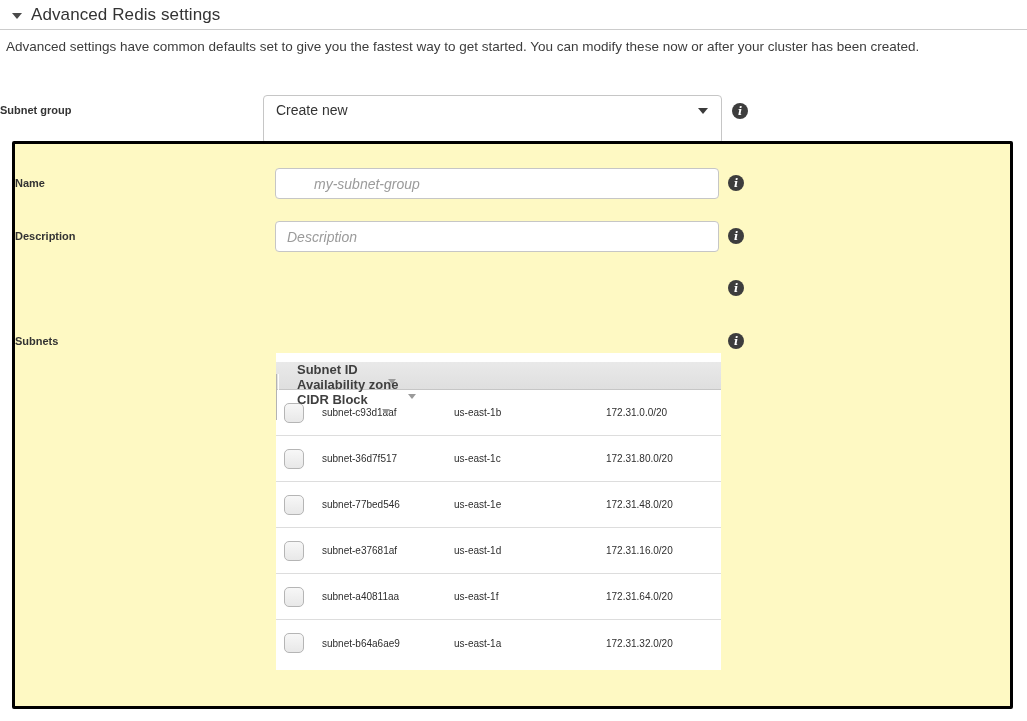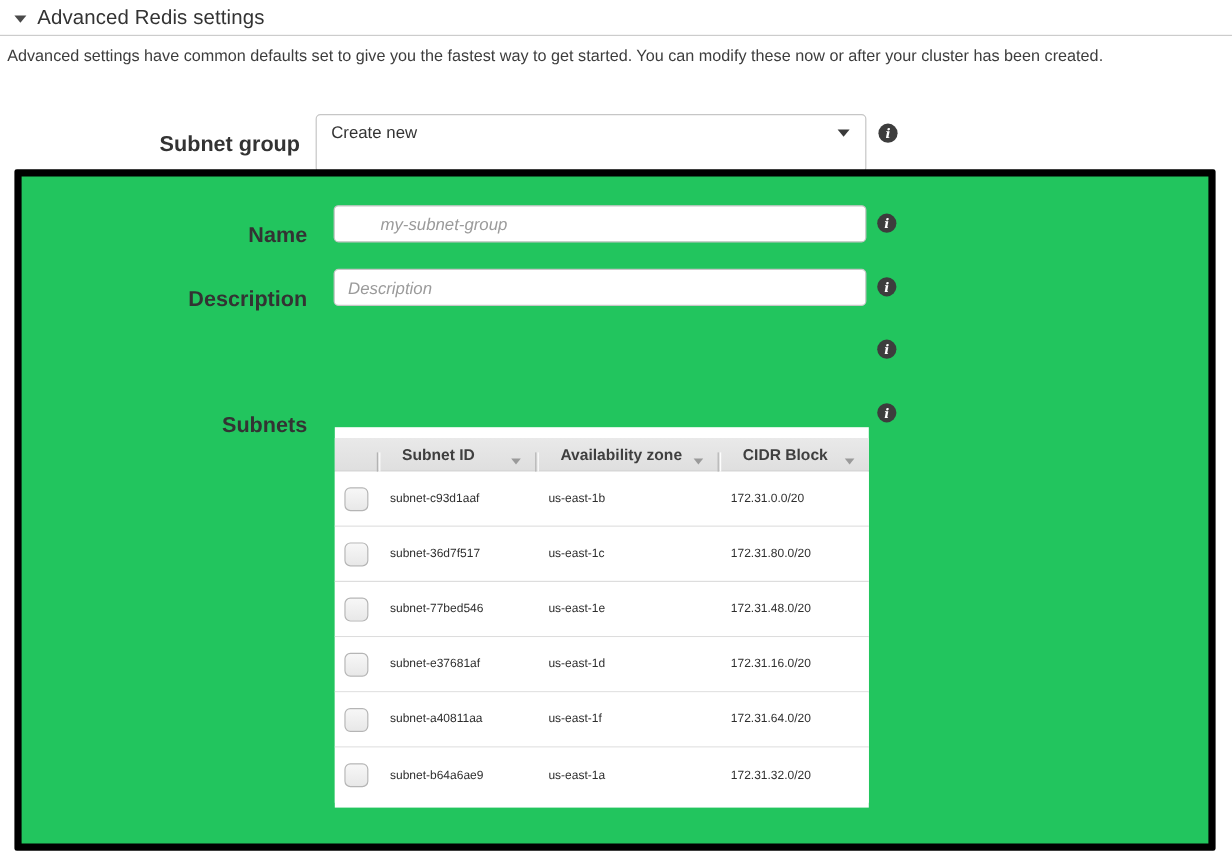--- a/index.html
+++ b/index.html
@@ -29,22 +29,22 @@
     position: absolute; top: 29px; left: 0; width: 1027px;
     border-top: 1px solid #ccc;
   }
   .page-desc {
     position: absolute; top: 39px; left: 6px; width: 1010px;
     font-size: 13.5px; color: #3d3d3d;
   }
 
   
   .form-label {
-    font-size: 18px; font-weight: bold; color: #333;
-    text-align: right; line-height: 31px; white-space: nowrap; margin-top: 10px;
+    font-size: 11px; font-weight: bold; color: #333;
+    text-align: left; line-height: 31px; white-space: nowrap;
   }
   .dropdown {
     position: absolute; height: 49px;
     background: #fff; border: 1px solid #c6c6c6; border-radius: 4px;
     font-size: 14px; color: #333; line-height: 29px;
     padding-left: 12px; cursor: pointer;
   }
   .dropdown .dd-caret {
     position: absolute; right: 13px; top: 12px;
     width: 0; height: 0;
@@ -71,21 +71,21 @@
 
   
   .sg-label { position: absolute; top: 95px; left: 0; width: 250px; }
   .sg-dropdown { top: 95px; left: 263px; width: 459px; }
   .sg-info { top: 103px; left: 732px; }
 
   
   .panel {
     position: absolute; top: 141px; left: 12px;
     width: 1001px; height: 568px;
-    background: #22c55e; border: 6px solid #000000; border-radius: 2px;
+    background: #fef9c3; border: 3px solid #000000; border-radius: 2px;
   }
   .p-label { position: absolute; left: 0; width: 238px; }
   .lbl-name { top: 24px; }
   .lbl-desc { top: 77px; }
   .lbl-vpc  { top: 129px; }
   .lbl-subnets { top: 182px; }
   .inp-name { top: 24px; left: 260px; padding-left: 38px; }
   .inp-desc { top: 77px; left: 260px; }
   .dd-vpc   { top: 129px; left: 260px; width: 442px; }
   .info-name { top: 31px; left: 713px; }
@@ -96,20 +96,21 @@
   
   .subnet-table {
     position: absolute; top: 209px; left: 261px; width: 445px;
     background: #fff; padding-top: 9px; padding-bottom: 4px;
   }
   .thead {
     display: flex; height: 28px;
     background: linear-gradient(#e9e9e9, #dfdfdf);
     border-bottom: 1px solid #c6c6c6;
     align-items: stretch;
+    flex-direction: column;
   }
   .th {
     position: relative; display: flex; align-items: center;
     font-size: 13px; font-weight: bold; color: #3f3f3f;
     padding-left: 21px; cursor: pointer;
   }
   .th .sep {
     position: absolute; left: 0; top: 12px; height: 16px; width: 1px;
     background: #b3b3b3; box-shadow: 2px 0 0 #fdfdfd;
   }

